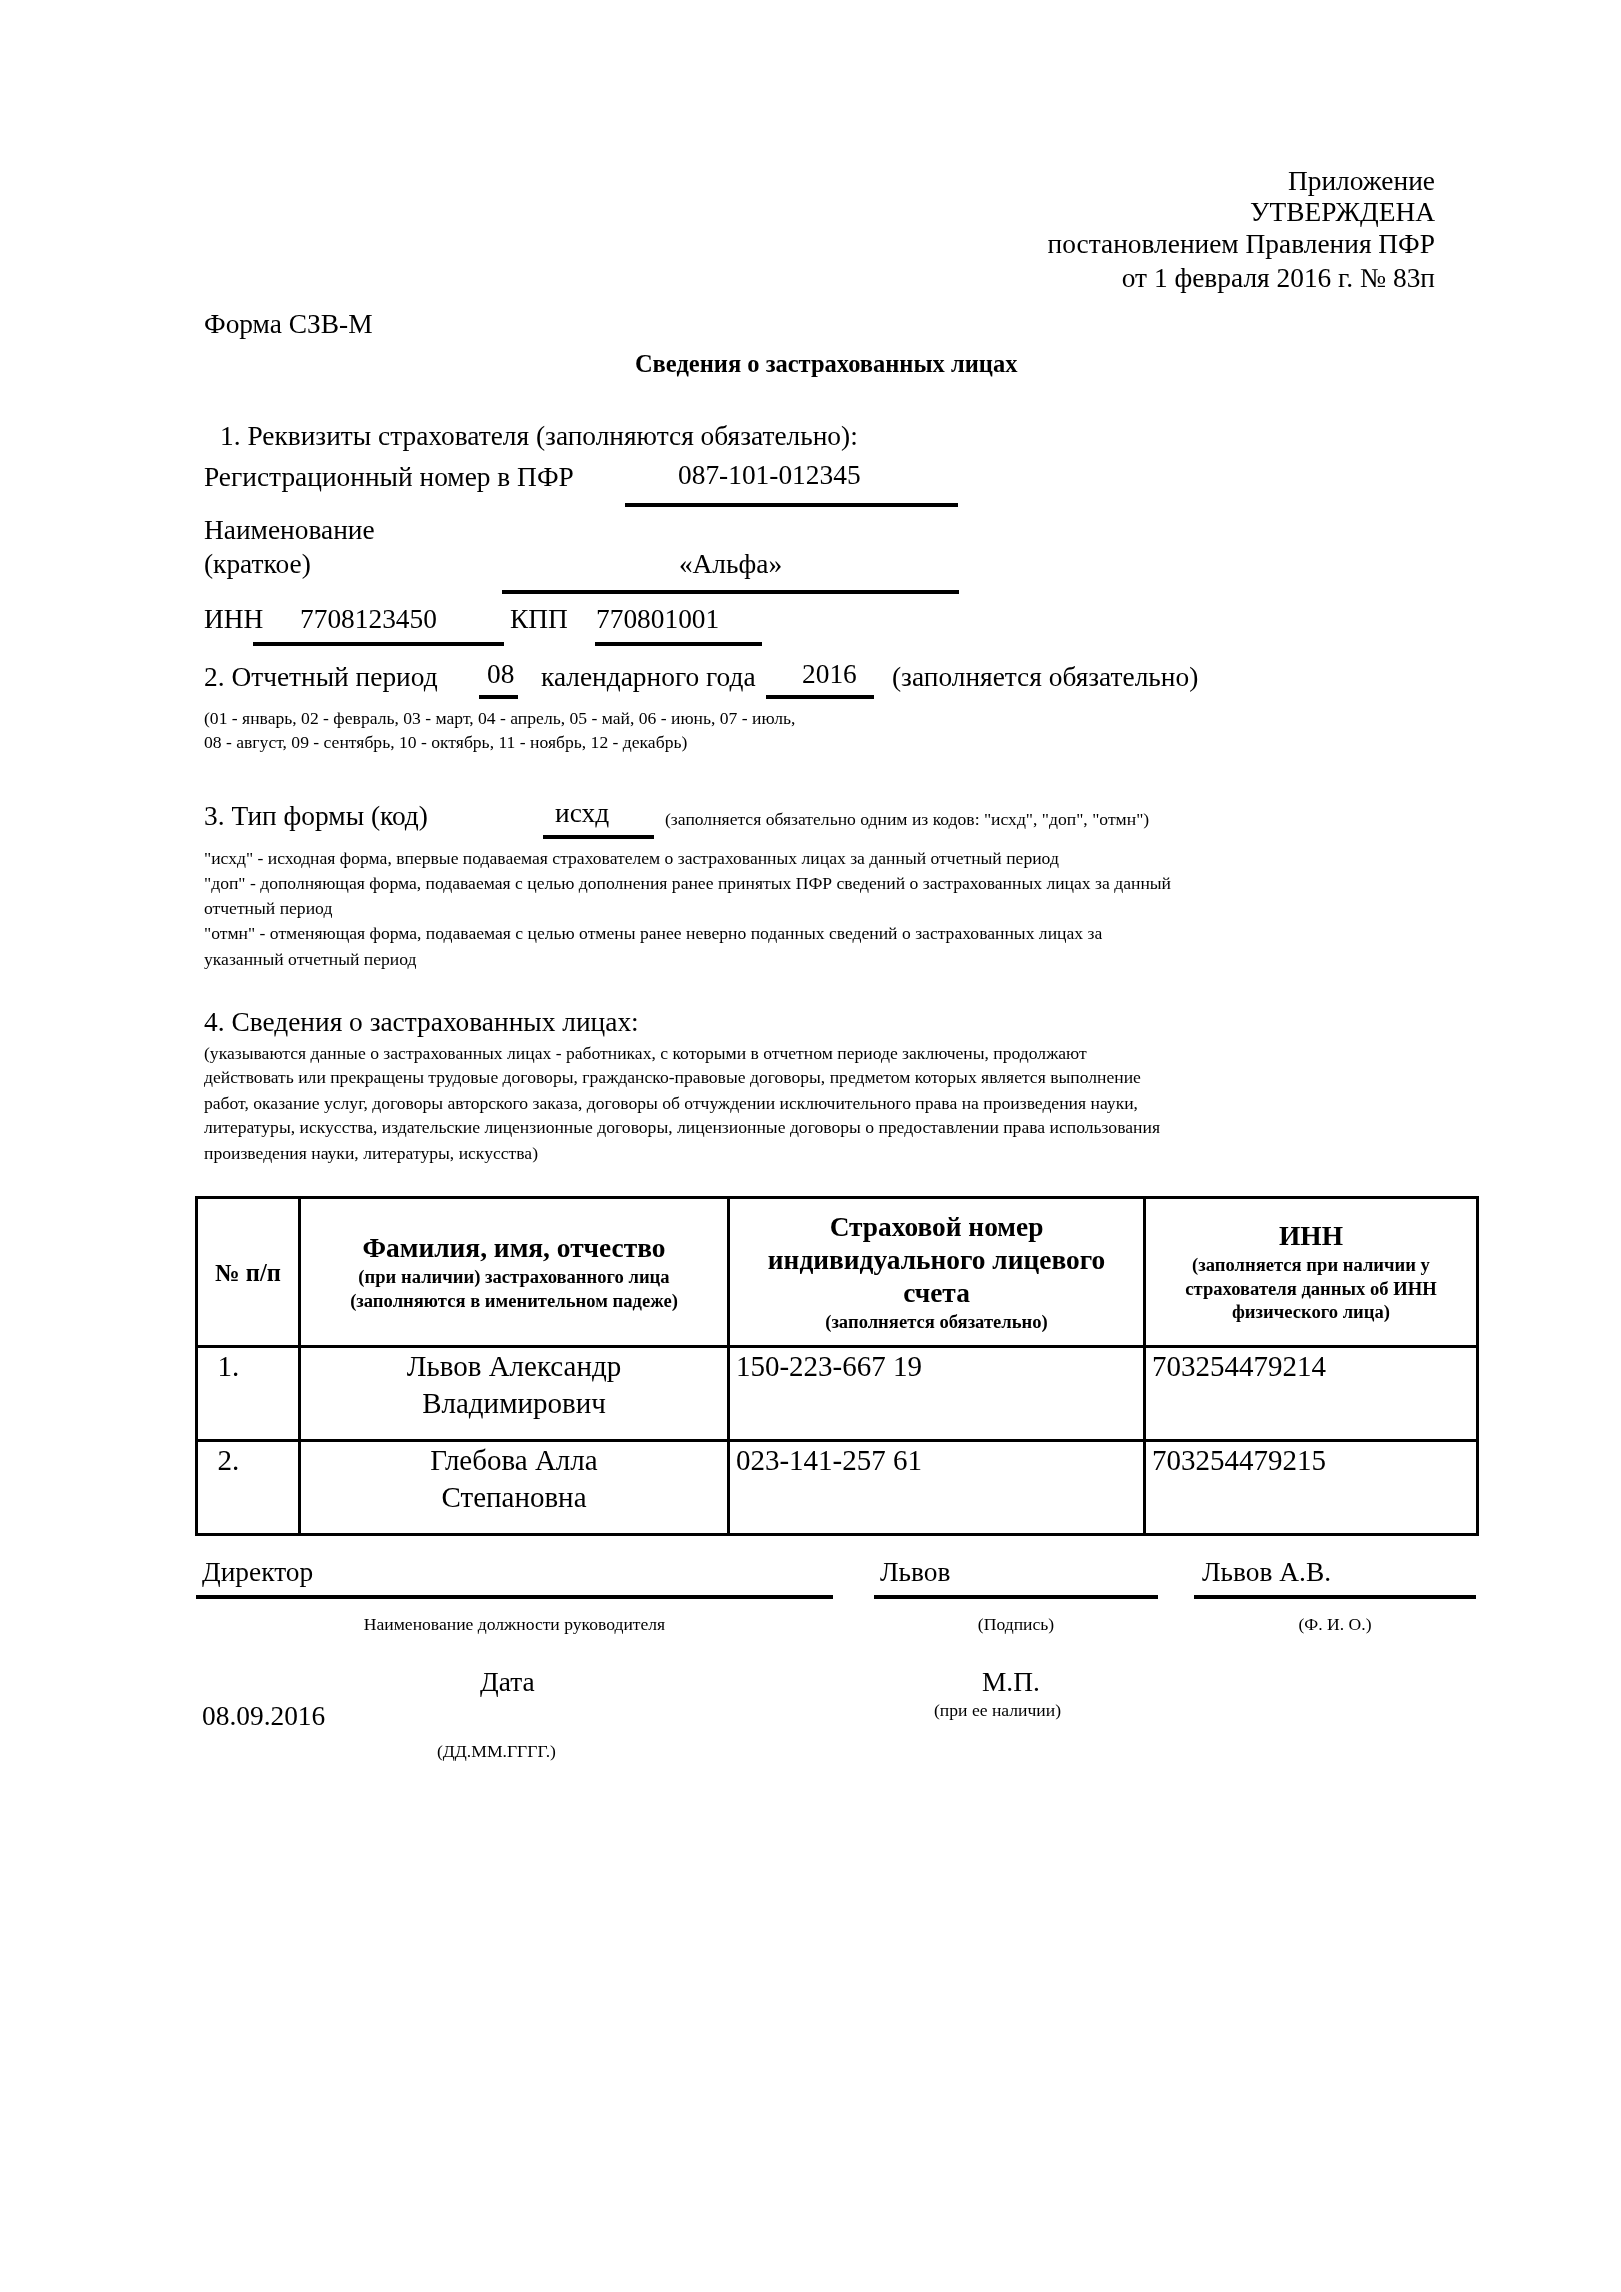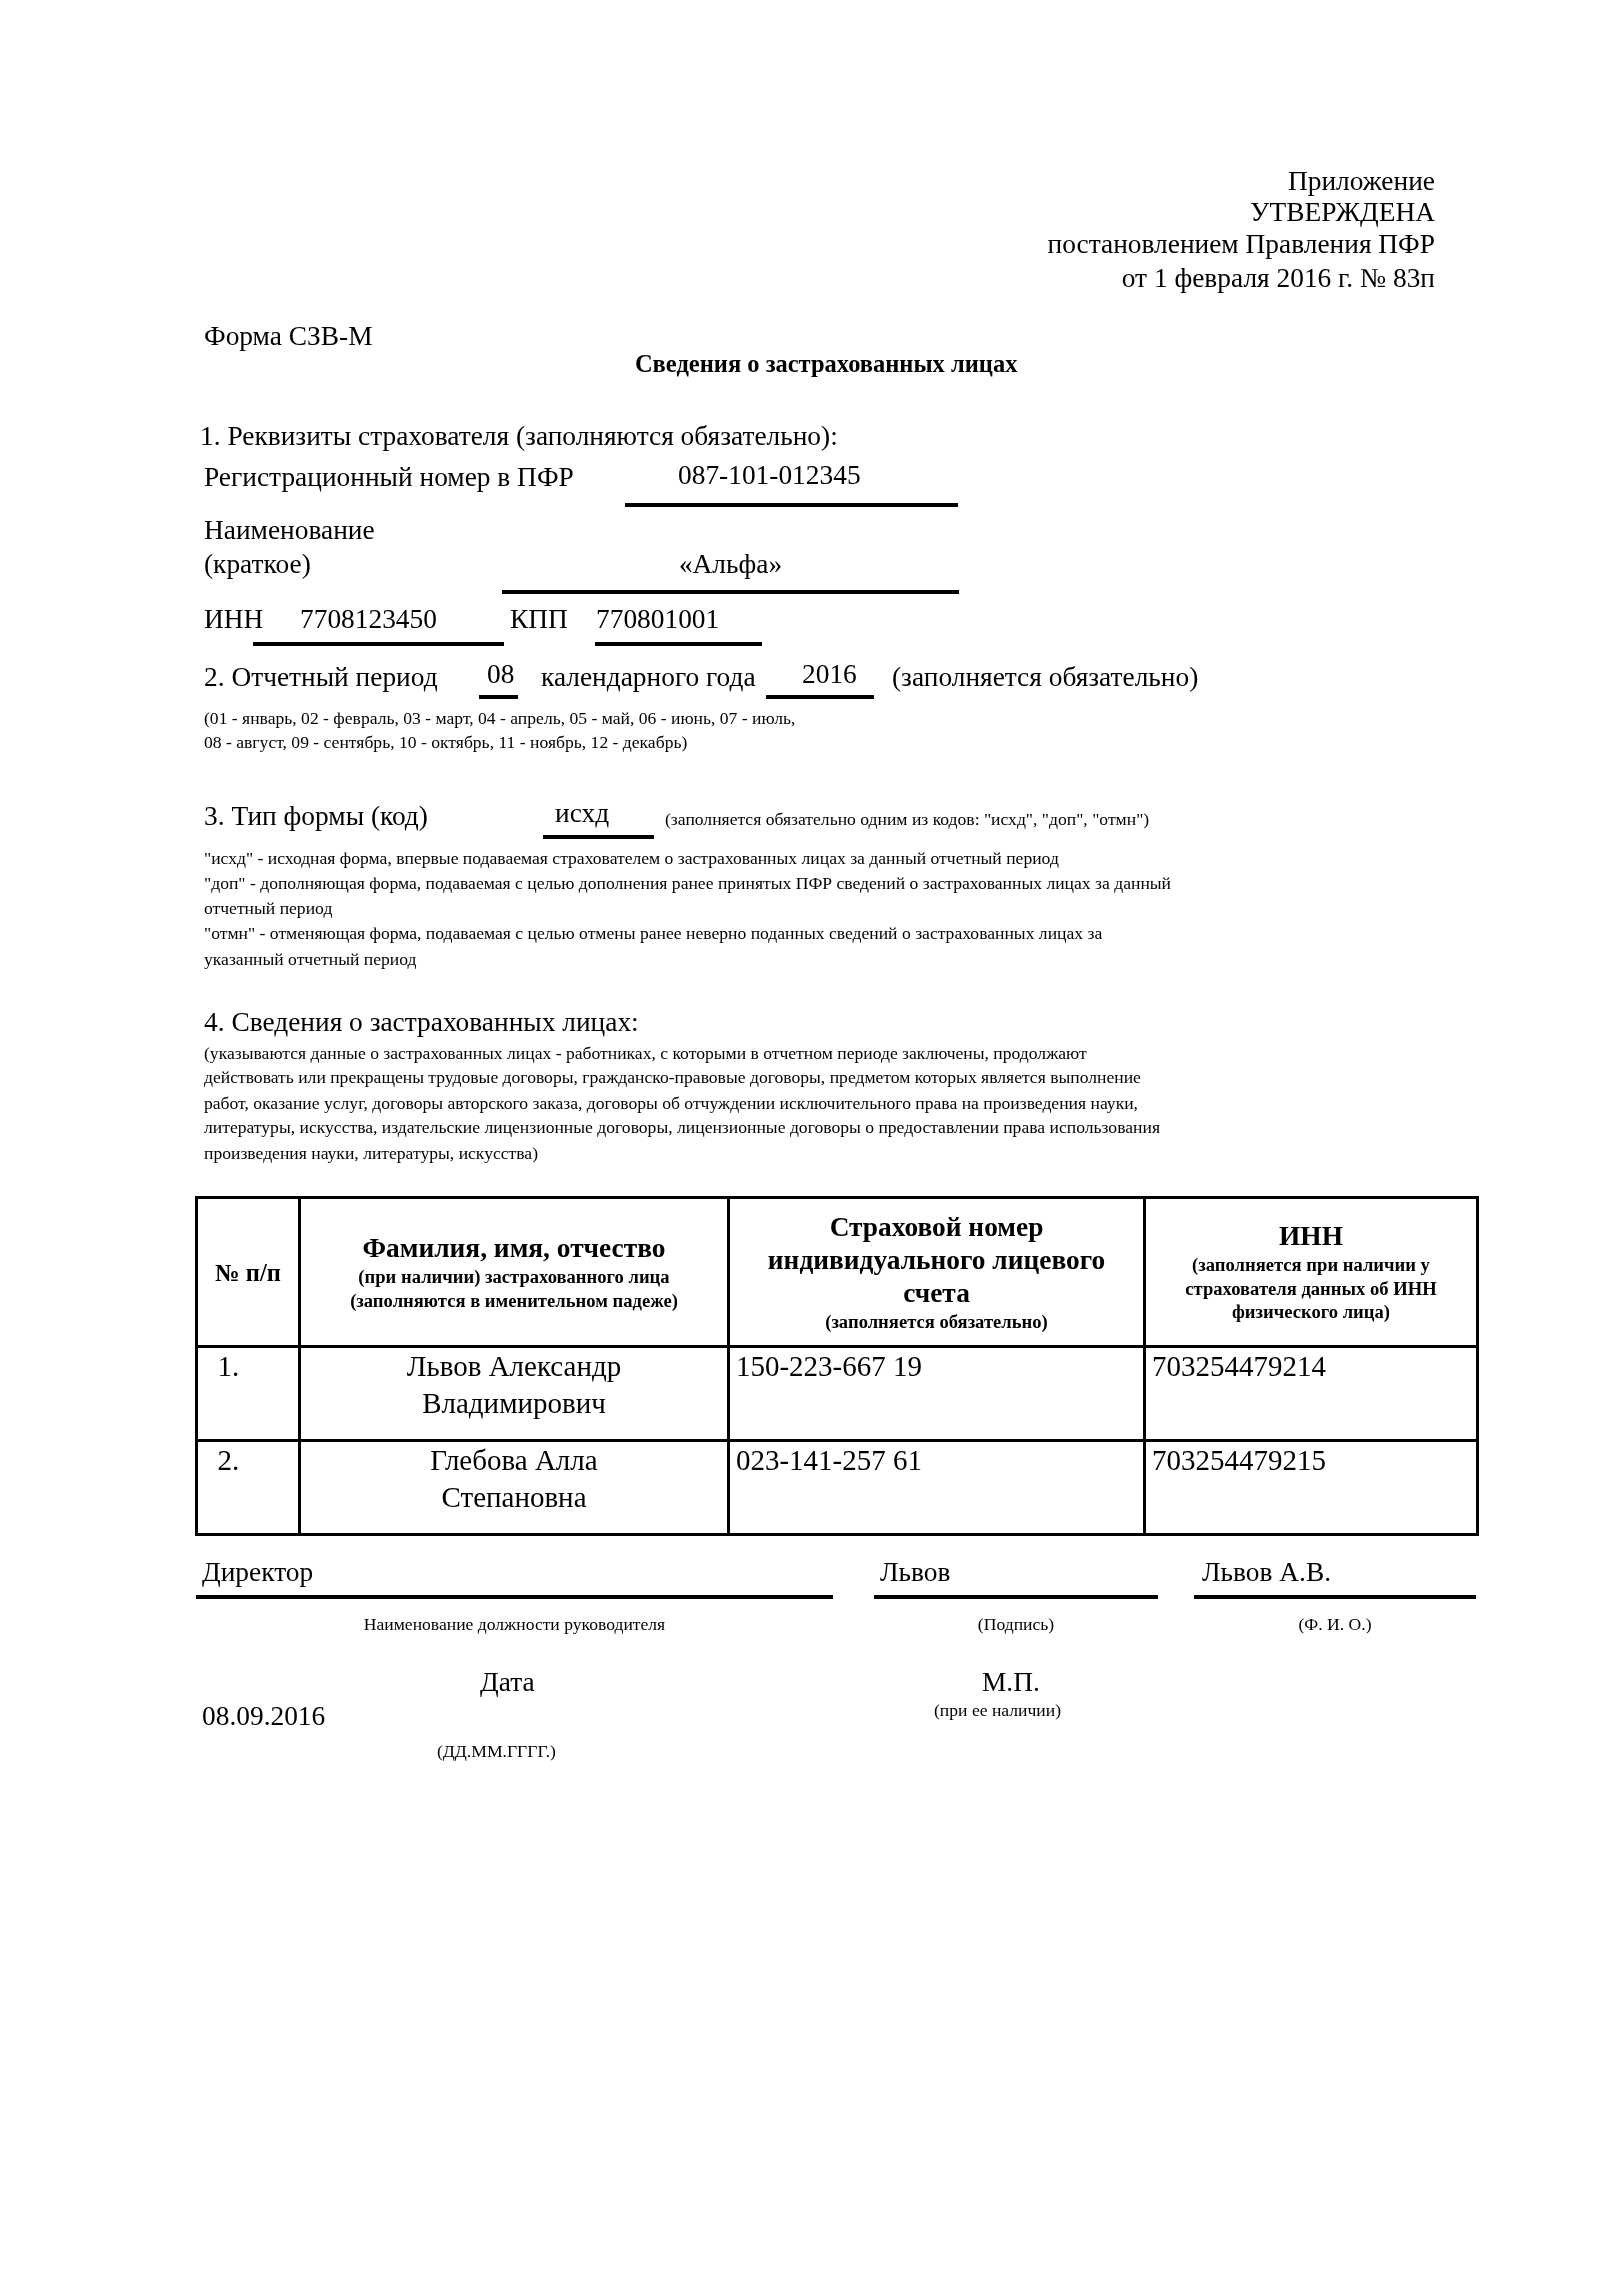--- a/index.html
+++ b/index.html
@@ -21,24 +21,24 @@
   .center { text-align: center; }
 </style>
 </head>
 <body>
 
 <div class="abs t28 right" style="right:186px; top:165px;">Приложение</div>
 <div class="abs t28 right" style="right:186px; top:196px;text-align:center;">УТВЕРЖДЕНА</div>
 <div class="abs t28 right" style="right:186px; top:228px;">постановлением Правления ПФР</div>
 <div class="abs t28 right" style="right:186px; top:262px;">от 1 февраля 2016 г. № 83п</div>
 
-<div class="abs t28" style="left:204px; top:320px;">Форма СЗВ-М</div>
+<div class="abs t28" style="left:204px; top:308px;">Форма СЗВ-М</div>
 <div class="abs t28 bold" style="left:0; width:1621px; text-align:center; top:347px; font-size:24.5px; padding-left:15.7px;">Сведения о застрахованных лицах</div>
 
-<div class="abs t28" style="left:200px; top:420px;text-align:center;">1. Реквизиты страхователя (заполняются обязательно):</div>
+<div class="abs t28" style="left:220px; top:420px;text-align:center;">1. Реквизиты страхователя (заполняются обязательно):</div>
 <div class="abs t28" style="left:204px; top:461px;">Регистрационный номер в ПФР</div>
 <div class="abs t28" style="left:678px; top:459px;">087-101-012345</div>
 <div class="uline" style="left:625px; top:503px; width:333px;"></div>
 
 <div class="abs t28" style="left:204px; top:514px;">Наименование</div>
 <div class="abs t28" style="left:204px; top:548px;">(краткое)</div>
 <div class="abs t28" style="left:502px; width:457px; text-align:center; top:548px;">«Альфа»</div>
 <div class="uline" style="left:469px; top:503px; width:0;"></div>
 <div class="uline" style="left:502px; top:590px; width:457px;"></div>
 

